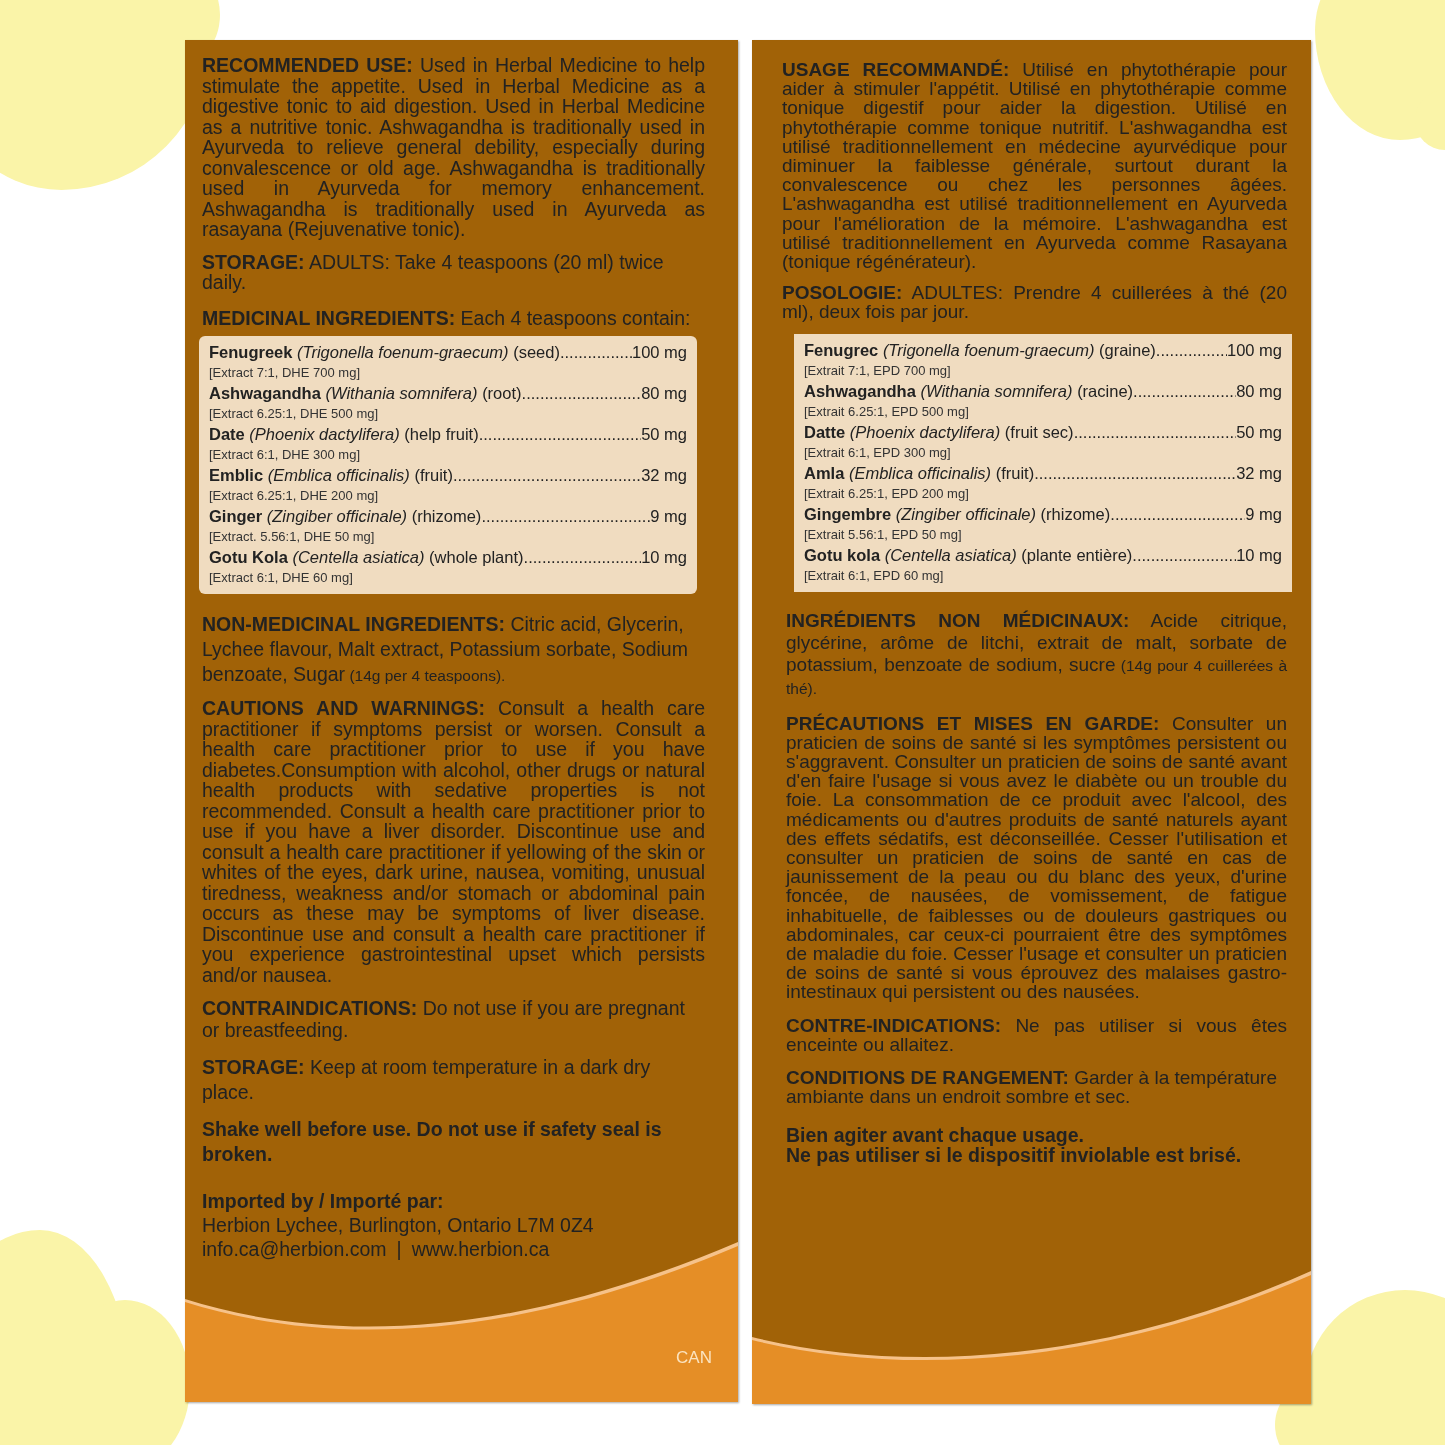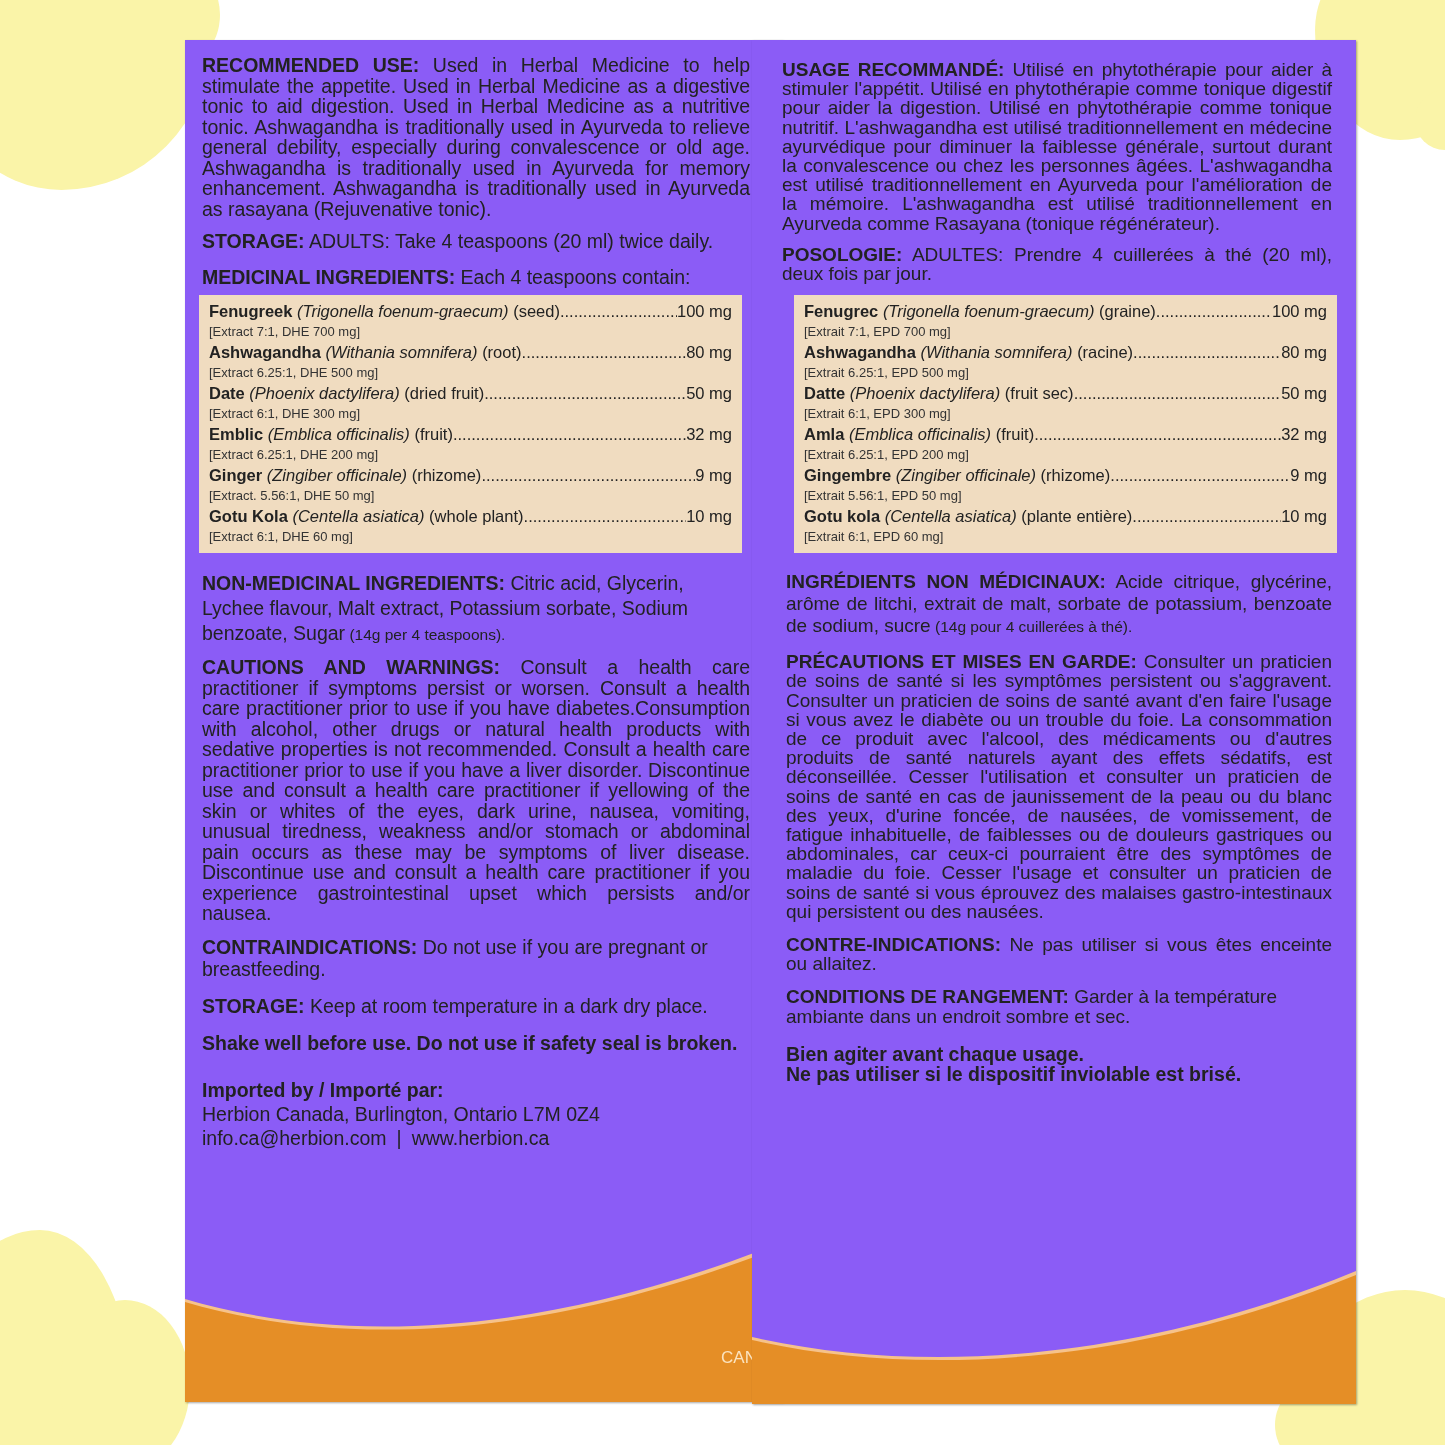--- a/index.html
+++ b/index.html
@@ -13,37 +13,36 @@
     .blob-tl { left: -60px; top: -60px; width: 270px; height: 250px; border-radius: 40% 60% 55% 45% / 50% 40% 60% 50%; }
     .blob-tl2 { left: 120px; top: -40px; width: 100px; height: 110px; border-radius: 50%; }
     .blob-tr { right: -40px; top: -60px; width: 170px; height: 200px; border-radius: 55% 45% 50% 50% / 45% 55% 45% 55%; }
     .blob-tr2 { right: -30px; top: 90px; width: 60px; height: 60px; border-radius: 50%; }
     .blob-bl { left: -50px; top: 1230px; width: 180px; height: 260px; border-radius: 50% 50% 45% 55% / 40% 60% 40% 60%; }
     .blob-bl2 { left: 60px; top: 1300px; width: 130px; height: 170px; border-radius: 50%; }
     .blob-br { right: -60px; top: 1290px; width: 200px; height: 200px; border-radius: 50%; }
     .blob-br2 { right: 80px; top: 1380px; width: 90px; height: 90px; border-radius: 50%; }
 
     .panel {
-      position: absolute; z-index: 1; background: #8b5cf6;
+      position: absolute; z-index: 1; background: #a16207;
       box-shadow: 1px 1px 2px rgba(0,0,0,0.35);
       overflow: hidden;
-      padding-left: 45px;
     }
     .panel-left { left: 185px; top: 40px; width: 553px; height: 1362px; }
     .panel-right { left: 752px; top: 40px; width: 559px; height: 1364px; }
 
     .content { position: absolute; left: 17px; right: 33px; top: 15px; z-index: 2; }
     .panel-right .content { left: 30px; right: 24px; top: 20px; }
 
     p.block { margin: 0 0 12px 0; font-size: 19.5px; line-height: 20.5px; text-align: justify; }
     p.block b { font-weight: bold; }
     .panel-right p.block { font-size: 19px; line-height: 19.2px; }
 
     .ing-box { background: #f0dcc0; padding: 6px 10px 6px 10px; margin: 0 0 18px 0; }
-    .panel-left .ing-box { margin-left: -3px; margin-right: 8px; }
+    .panel-left .ing-box { margin-left: -3px; margin-right: 8px; border-radius: 6px; }
     .panel-right .ing-box { margin-left: 12px; margin-right: -5px; }
     .ing-row { display: flex; align-items: baseline; font-size: 16.5px; line-height: 20px; }
     .ing-row .nm { white-space: nowrap; }
     .ing-row .dots { flex: 1; overflow: hidden; white-space: nowrap; font-size: 16.5px; }
     .ing-row .dots::after { content: "........................................................................................................................"; }
     .ing-row .amt { white-space: nowrap; }
     .ing-ext { font-size: 13px; line-height: 21px; color: #333; }
 
     .small { font-size: 15.5px; }
     .bold-note { font-weight: bold; font-size: 19.5px; line-height: 25px; margin: 0 0 22px 0; }
@@ -86,21 +85,21 @@
       <div>
         <div class="ing-row">
             <span class="nm"><b>Ashwagandha</b> <i>(Withania somnifera)</i> <span>(root)</span></span>
             <span class="dots"></span>
             <span class="amt">80 mg</span>
           </div>
         <div class="ing-ext">[Extract 6.25:1, DHE 500 mg]</div>
       </div>
       <div>
         <div class="ing-row">
-            <span class="nm"><b>Date</b> <i>(Phoenix dactylifera)</i> <span>(dried fruit)</span></span>
+            <span class="nm"><b>Date</b> <i>(Phoenix dactylifera)</i> <span>(help fruit)</span></span>
             <span class="dots"></span>
             <span class="amt">50 mg</span>
           </div>
         <div class="ing-ext">[Extract 6:1, DHE 300 mg]</div>
       </div>
       <div>
         <div class="ing-row">
             <span class="nm"><b>Emblic</b> <i>(Emblica officinalis)</i> <span>(fruit)</span></span>
             <span class="dots"></span>
             <span class="amt">32 mg</span>
@@ -130,21 +129,21 @@
     <p class="block"><b>CAUTIONS AND WARNINGS:</b><span> Consult a health care practitioner if symptoms persist or worsen. Consult a health care practitioner prior to use if you have diabetes.Consumption with alcohol, other drugs or natural health products with sedative properties is not recommended. Consult a health care practitioner prior to use if you have a liver disorder. Discontinue use and consult a health care practitioner if yellowing of the skin or whites of the eyes, dark urine, nausea, vomiting, unusual tiredness, weakness and/or stomach or abdominal pain occurs as these may be symptoms of liver disease. Discontinue use and consult a health care practitioner if you experience gastrointestinal upset which persists and/or nausea.</span></p>
 
     <p class="block" style="text-align:left; line-height:22px; margin-bottom:14px;"><b>CONTRAINDICATIONS:</b><span> Do not use if you are pregnant or breastfeeding.</span></p>
 
     <p class="block" style="text-align:left; line-height:25px; margin-bottom:12px;"><b>STORAGE:</b><span> Keep at room temperature in a dark dry place.</span></p>
 
     <p class="bold-note">Shake well before use.  Do not use if safety seal is broken.</p>
 
     <div style="margin-top:10px;">
       <p class="imp-title">Imported by / Importé par:</p>
-      <p class="imp-line">Herbion Canada, Burlington, Ontario L7M 0Z4</p>
+      <p class="imp-line">Herbion Lychee, Burlington, Ontario L7M 0Z4</p>
       <p class="imp-line"><span>info.ca@herbion.com</span><span class="sep">|</span><span>www.herbion.ca</span></p>
     </div>
   </div>
 
   <svg class="wave" width="553" height="160" viewBox="0 0 553 160" preserveAspectRatio="none">
     <path d="M0,57 C120,95 300,108 553,0 L553,160 L0,160 Z" fill="#f6c28a"></path>
     <path d="M0,60 C120,98 300,111 553,4 L553,160 L0,160 Z" fill="#e58e26"></path>
   </svg>
   <span class="can">CAN</span>
 </div>

